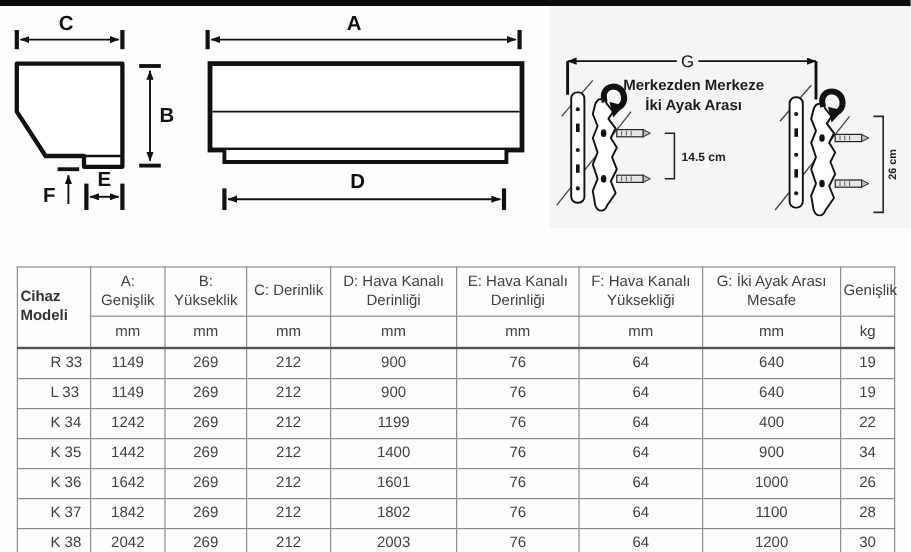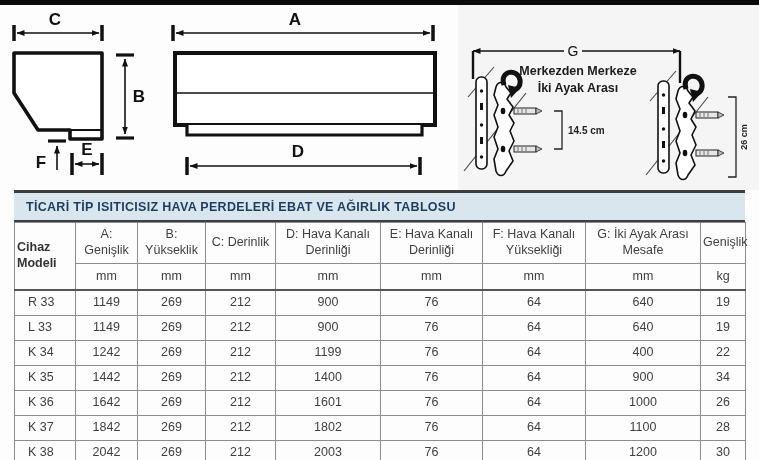--- a/index.html
+++ b/index.html
@@ -31,21 +31,21 @@
     font-size:12.5px;color:#3f3f3f;
   }
   #spec-table th,#spec-table td{
     border:1px solid #8c8c8c;text-align:center;vertical-align:middle;
     padding:1px 2px;font-weight:400;line-height:1.25;
   }
   #spec-table thead tr.label-row th{height:38px;}
   #spec-table thead tr.unit-row th{height:23px;}
   #spec-table tbody td{height:22px;}
   #spec-table th.model-col{font-weight:bold;text-align:left;color:#333;}
-  #spec-table tbody td:first-child{text-align:left;padding-left:13px;}
+  #spec-table tbody td:first-child{text-align:left;padding-left:27px;}
   #spec-table thead{border-bottom:2px solid #555;}
   #spec-table{border-bottom:3px solid #333;}
 </style>
 </head>
 <body>
 
 <div id="stage">
 
   <div id="top-bar"></div>
 
@@ -165,23 +165,20 @@
         <line x1="50" y1="80" x2="50" y2="84" stroke="#555" stroke-width=".8"></line>
         <line x1="54" y1="80" x2="54" y2="84" stroke="#555" stroke-width=".8"></line>
         <line x1="58" y1="80" x2="58" y2="84" stroke="#555" stroke-width=".8"></line>
         <polygon points="68,79 74,82 68,85" fill="#bbb" stroke="#222" stroke-width=".8"></polygon>
       </g>
       <path d="M78,26 L86,26 L86,106 L78,106" fill="none" stroke="#222" stroke-width="1.3"></path>
       <text class="tiny-dim" transform="translate(97,66) rotate(-90)" text-anchor="middle">26 cm</text>
     </g>
   </svg>
 
-  <div id="title-bar">
-    <span>TİCARİ TİP ISITICISIZ HAVA PERDELERİ EBAT VE AĞIRLIK TABLOSU</span>
-  </div>
 
   <table id="spec-table">
     <colgroup>
       <col style="width:61px">
         <col style="width:62px">
         <col style="width:68px">
       <col style="width:70px">
         <col style="width:105px">
         <col style="width:102px">
       <col style="width:103px">

